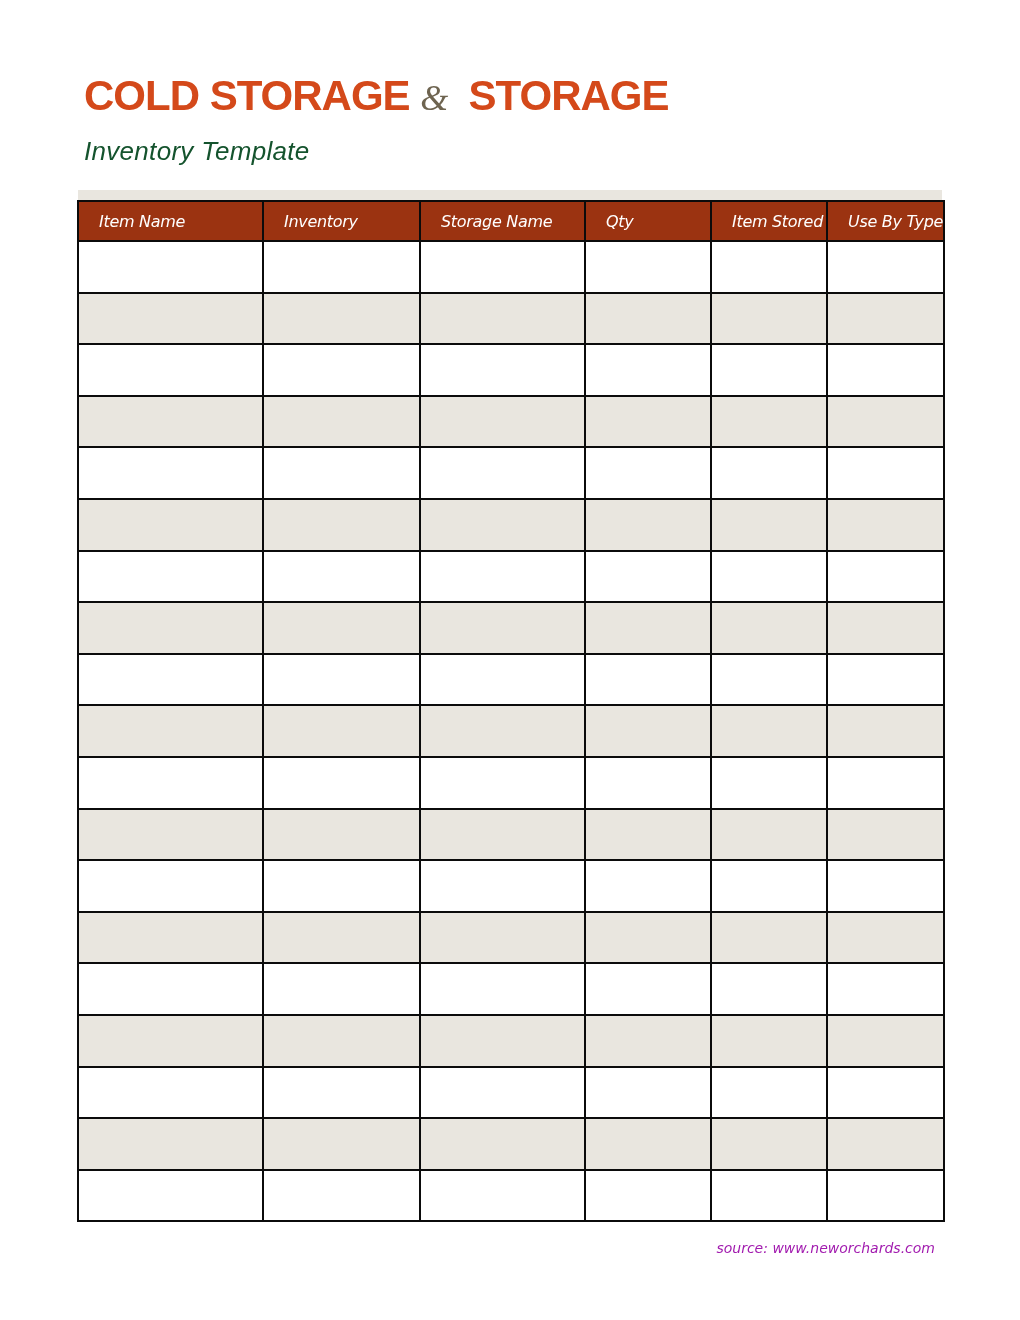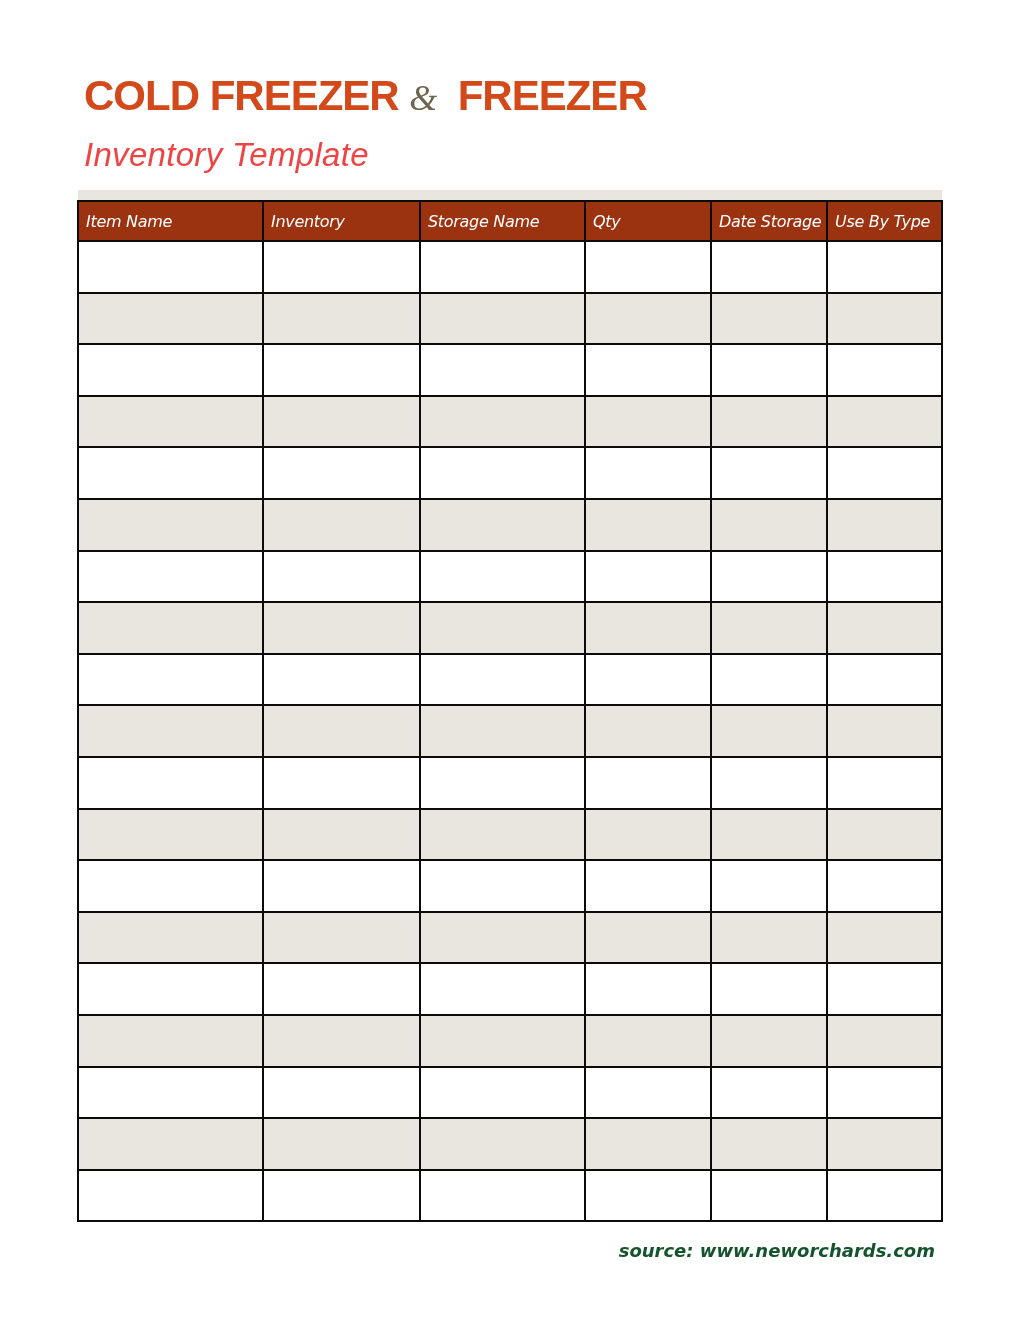--- a/index.html
+++ b/index.html
@@ -1,50 +1,50 @@
 <!DOCTYPE html>
 <html><head>
 <meta charset="utf-8">
 <style>
   html, body { margin: 0; padding: 0; background: #ffffff; }
   body { width: 1020px; height: 1320px; position: relative; overflow: hidden; font-family: "DejaVu Sans", sans-serif; }
   .title { position: absolute; left: 84px; top: 72px; font-size: 42px; font-weight: bold; color: #d4491a; letter-spacing: -1px; white-space: pre; font-family: "Liberation Sans", sans-serif; }
   .title .amp { color: #6e6450; font-weight: normal; font-style: italic; font-family: "Liberation Serif", serif; font-size: 36px; }
-  .subtitle { position: absolute; left: 84px; top: 136px; font-size: 33px; font-style: italic; color: #ef4444; font-family: "Liberation Sans", sans-serif; letter-spacing: 0.3px; }
+  .subtitle { position: absolute; left: 84px; top: 136px; font-size: 26px; font-style: italic; color: #14532d; font-family: "Liberation Sans", sans-serif; letter-spacing: 0.3px; }
   .band { position: absolute; left: 78px; top: 190px; width: 864px; height: 11px; background: #e9e6df; }
   table.inv { position: absolute; left: 77px; top: 200px; border-collapse: collapse; table-layout: fixed; }
-  table.inv th { background: #9b3311; color: #ffffff; font-weight: normal; font-style: italic; text-align: left; font-size: 16px; height: 38px; padding: 0 0 0 7px; border: 2.5px solid #0b0b0b; font-family: "DejaVu Sans", sans-serif; letter-spacing: -0.3px; white-space: nowrap; overflow: hidden; }
+  table.inv th { background: #9b3311; color: #ffffff; font-weight: normal; font-style: italic; text-align: left; font-size: 16px; height: 38px; padding: 0 0 0 20px; border: 2.5px solid #0b0b0b; font-family: "DejaVu Sans", sans-serif; letter-spacing: -0.3px; white-space: nowrap; overflow: hidden; }
   table.inv td { height: 49.6px; border: 2.5px solid #0b0b0b; padding: 0; }
   table.inv tr.alt td { background: #e9e6df; }
   table.inv tr.plain td { background: #ffffff; }
-  .source { position: absolute; right: 85px; top: 1240px; font-size: 18px; font-weight: bold; font-style: italic; color: #14532d; font-family: "DejaVu Sans", sans-serif; }
+  .source { position: absolute; right: 85px; top: 1240px; font-size: 14px; font-weight: normal; font-style: italic; color: #a21caf; font-family: "DejaVu Sans", sans-serif; }
 </style>
 </head>
 <body>
 
-<div class="title"><span>COLD FREEZER </span><span class="amp">&amp;</span><span>  FREEZER</span></div>
+<div class="title"><span>COLD STORAGE </span><span class="amp">&amp;</span><span>  STORAGE</span></div>
 <div class="subtitle">Inventory Template</div>
 <div class="band"></div>
 
 <table class="inv">
   <colgroup id="cols">
       <col style="width: 185px;">
       <col style="width: 157px;">
       <col style="width: 165px;">
       <col style="width: 126px;">
       <col style="width: 116px;">
       <col style="width: 115px;">
     </colgroup>
   <thead>
     <tr>
       <th>Item Name</th>
       <th>Inventory</th>
       <th>Storage Name</th>
       <th>Qty</th>
-      <th>Date Storage</th>
+      <th>Item Stored</th>
       <th>Use By Type</th>
     </tr>
   </thead>
   <tbody id="tbody">
       <tr class="plain">
         <td></td>
         <td></td>
         <td></td>
         <td></td>
         <td></td>

